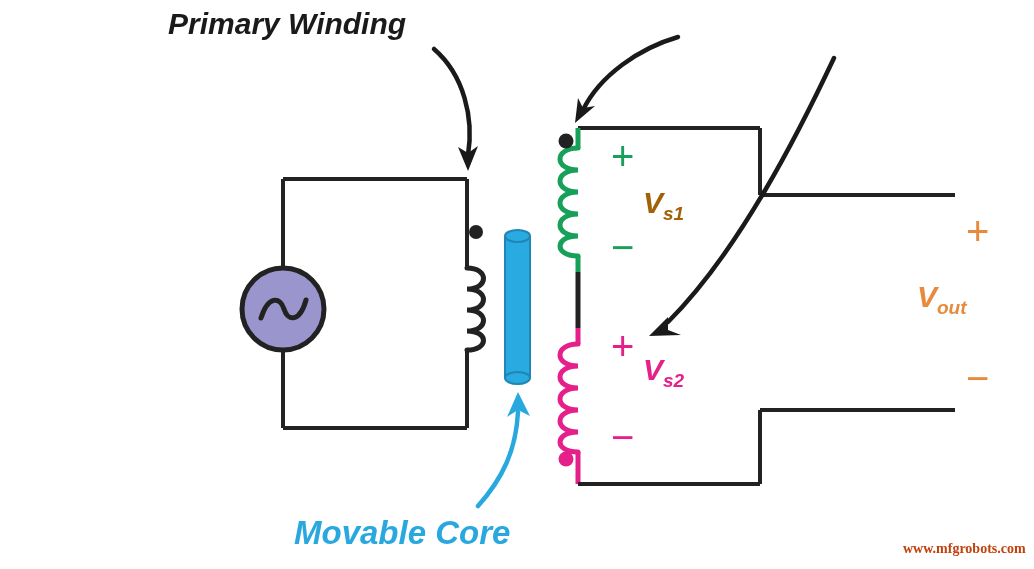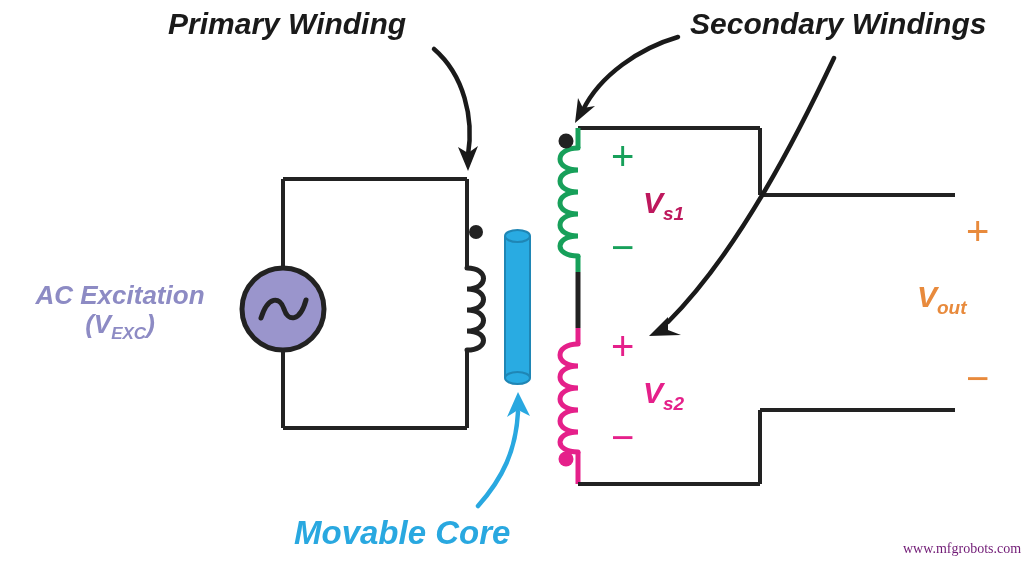--- a/index.html
+++ b/index.html
@@ -62,25 +62,25 @@
   #movable-core-label {
     left: 294px;
     top: 516px;
     font-size: 33px;
     color: #29a8e0;
   }
   #vs1-label {
     left: 643px;
     top: 187px;
     font-size: 30px;
-    color: #be185d;
+    color: #a16207;
   }
   #vs2-label {
     left: 643px;
-    top: 377px;
+    top: 354px;
     font-size: 30px;
     color: #e5208a;
   }
   #vout-label {
     left: 917px;
     top: 281px;
     font-size: 30px;
     color: #e88a3c;
   }
   .vsub {
@@ -101,22 +101,22 @@
   #vs2-minus { left: 611px; top: 417px; font-size: 40px; color: #e5208a; }
   #vout-plus  { left: 966px; top: 211px; font-size: 40px; color: #e88a3c; }
   #vout-minus { left: 966px; top: 358px; font-size: 40px; color: #e88a3c; }
   #watermark {
     position: absolute;
     left: 903px;
     top: 541px;
     font-family: "Liberation Serif", serif;
     font-size: 14px;
     font-style: normal;
-    font-weight: normal;
-    color: #701a75;
+    font-weight: bold;
+    color: #c2410c;
     white-space: nowrap;
     user-select: none;
   }
 </style>
 </head>
 <body>
 
 <div id="canvas">
 
   <svg id="diagram-svg" viewBox="0 0 1034 569">
@@ -202,26 +202,21 @@
       <path d="M 834 58 C 800 130, 740 250, 668 322" fill="none" stroke="#1a1a1a" stroke-width="4.5" stroke-linecap="round"></path>
       <path d="M 649 336 L 668 317 L 668 330 L 681 335 Z" fill="#1a1a1a"></path>
 
       <path d="M 478 506 C 503 478, 516 450, 518 412" fill="none" stroke="#29a8e0" stroke-width="4.5" stroke-linecap="round"></path>
       <path d="M 518 392 L 530 416 L 518 410 L 507 417 Z" fill="#29a8e0"></path>
     </g>
   </svg>
 
   <div class="lbl" id="primary-winding-label">Primary Winding</div>
 
-  <div class="lbl" id="secondary-windings-label">Secondary Windings</div>
-
-  <div class="lbl" id="ac-excitation-label">
-    <span>AC Excitation</span>
-    <span id="ac-excitation-sym"><span>(</span><span>V</span><span class="sub">EXC</span><span>)</span></span>
-  </div>
+
 
   <div class="lbl" id="movable-core-label">Movable Core</div>
 
   <div class="lbl" id="vs1-label"><span>V</span><span class="vsub">s1</span></div>
 
   <div class="lbl" id="vs2-label"><span>V</span><span class="vsub">s2</span></div>
 
   <div class="lbl" id="vout-label"><span>V</span><span class="vsub">out</span></div>
 
   <div class="sign" id="vs1-plus">+</div>

